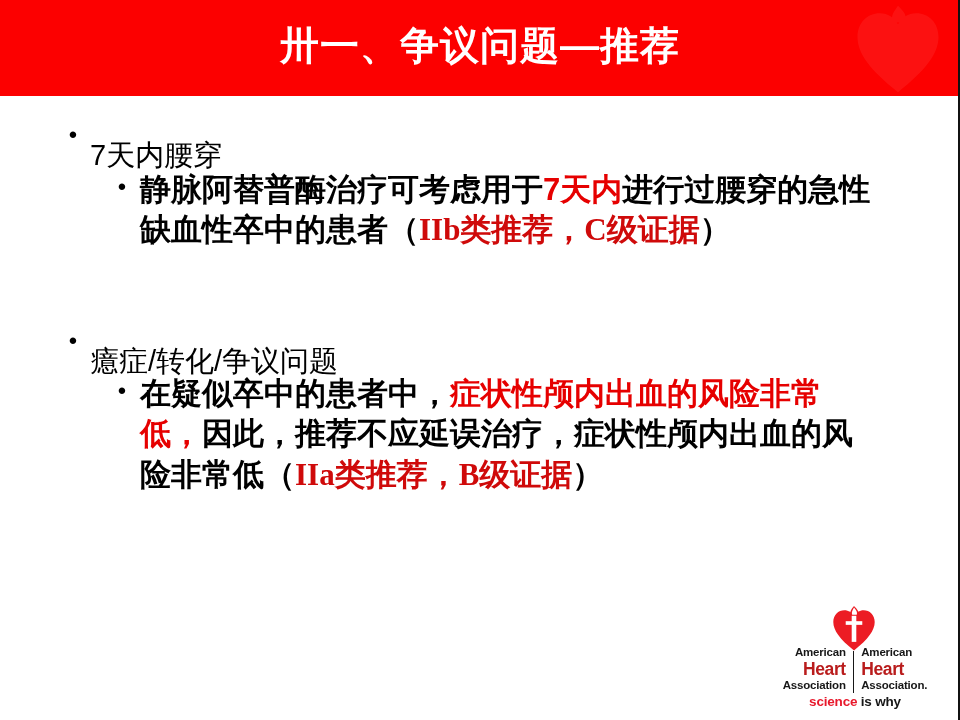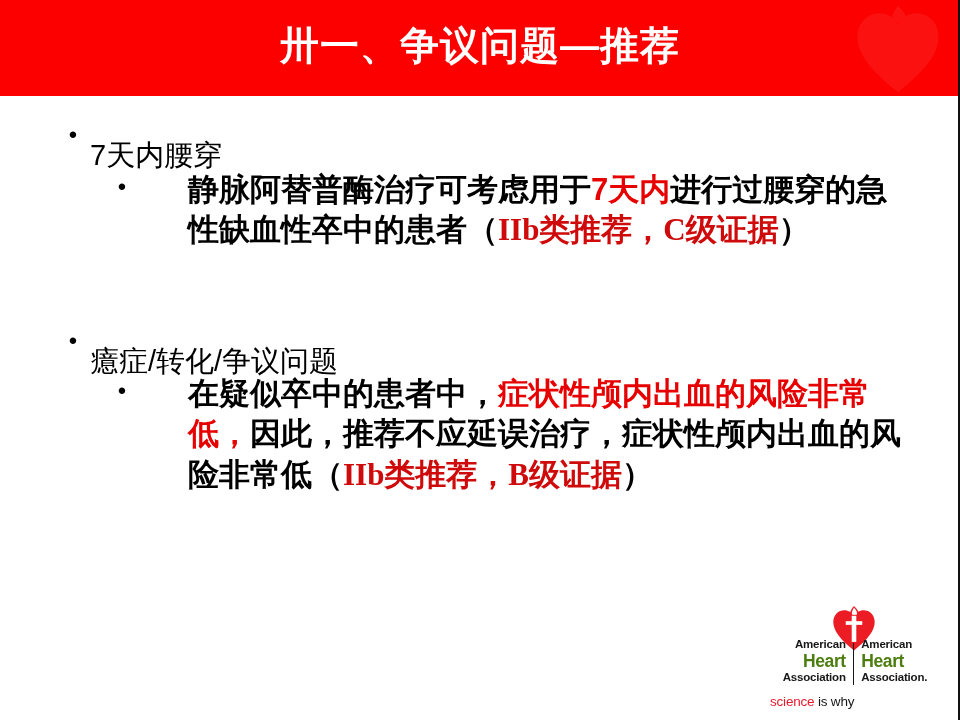--- a/index.html
+++ b/index.html
@@ -97,21 +97,20 @@
     width: 36px;
     flex: 0 0 36px;
     text-align: center;
     font-size: 24px;
     line-height: 1.42;
     font-weight: normal;
   }
   .lvl2 .txt {
     flex: 1 1 auto;
     max-width: 735px;
-    margin-left: 48px;
   }
 
   .red { color: #cf0a0a; }
   .red-bright { color: #e60000; }
   .ser { font-family: "Liberation Serif", "DejaVu Serif", serif; font-weight: bold; }
 
   #b1       { position: absolute; left: 56px;  top: 22px;  width: 600px; }
   #b1s1     { position: absolute; left: 104px; top: 74px;  width: 800px; }
   #b2       { position: absolute; left: 56px;  top: 228px; width: 600px; }
   #b2s1     { position: absolute; left: 104px; top: 278px; width: 800px; }
@@ -127,21 +126,21 @@
   .logo-heart {
     position: absolute;
     left: 60px;
     top: 0px;
     width: 48px;
     height: 46px;
   }
   .logo-words {
     position: absolute;
     left: 0;
-    top: 32px;
+    top: 40px;
     width: 170px;
     display: flex;
     align-items: flex-end;
     justify-content: center;
   }
   .logo-col {
     display: flex;
     flex-direction: column;
     padding: 0 7px;
   }
@@ -150,38 +149,38 @@
   .logo-sm {
     font-size: 11.5px;
     font-weight: bold;
     color: #171717;
     line-height: 1.18;
     letter-spacing: -0.2px;
   }
   .logo-lg {
     font-size: 17.5px;
     font-weight: bold;
-    color: #4d7c0f;
+    color: #b91c1c;
     line-height: 1.12;
     letter-spacing: -0.4px;
   }
   .logo-div {
     width: 1.5px;
     background: #171717;
     height: 42px;
     margin-top: 1px;
   }
   .logo-tag {
     position: absolute;
     left: 0;
     top: 88px;
     width: 170px;
-    text-align: left;
+    text-align: center;
     font-size: 13.5px;
-    font-weight: normal;
+    font-weight: bold;
     color: #171717;
     letter-spacing: -0.2px;
   }
   .logo-tag .sci { color: #e8192c; }
 </style>
 </head>
 <body>
 
 <div id="slide">
 
@@ -212,21 +211,21 @@
     </div>
 
     <div id="b2" class="lvl1">
       <span class="bullet">•</span>
       <span class="txt">癔症/转化/争议问题</span>
     </div>
 
     <div id="b2s1" class="lvl2">
       <span class="bullet">•</span>
       <span class="txt">
-        <span>在疑似卒中的患者中，</span><span class="red-bright">症状性颅内出血的风险非常低，</span><span>因此，推荐不应延误治疗，症状性颅内出血的风险非常低（</span><span class="red ser">IIb类推荐，B级证据</span><span>）</span>
+        <span>在疑似卒中的患者中，</span><span class="red-bright">症状性颅内出血的风险非常低，</span><span>因此，推荐不应延误治疗，症状性颅内出血的风险非常低（</span><span class="red ser">IIa类推荐，B级证据</span><span>）</span>
       </span>
     </div>
 
   </div>
 
   <div class="logo">
     <div class="logo-heart">
       <svg viewBox="0 0 100 100" width="48" height="46" aria-hidden="true">
         <path d="M50 97 C19 72 5 53 5 35 C5 19 16 9 29 9 C38 9 46 14 50 21 C54 14 62 9 71 9 C84 9 95 19 95 35 C95 53 81 72 50 97 Z" fill="#ec1c24"></path>
         <rect x="45" y="20" width="10" height="58" fill="#ffffff"></rect>

